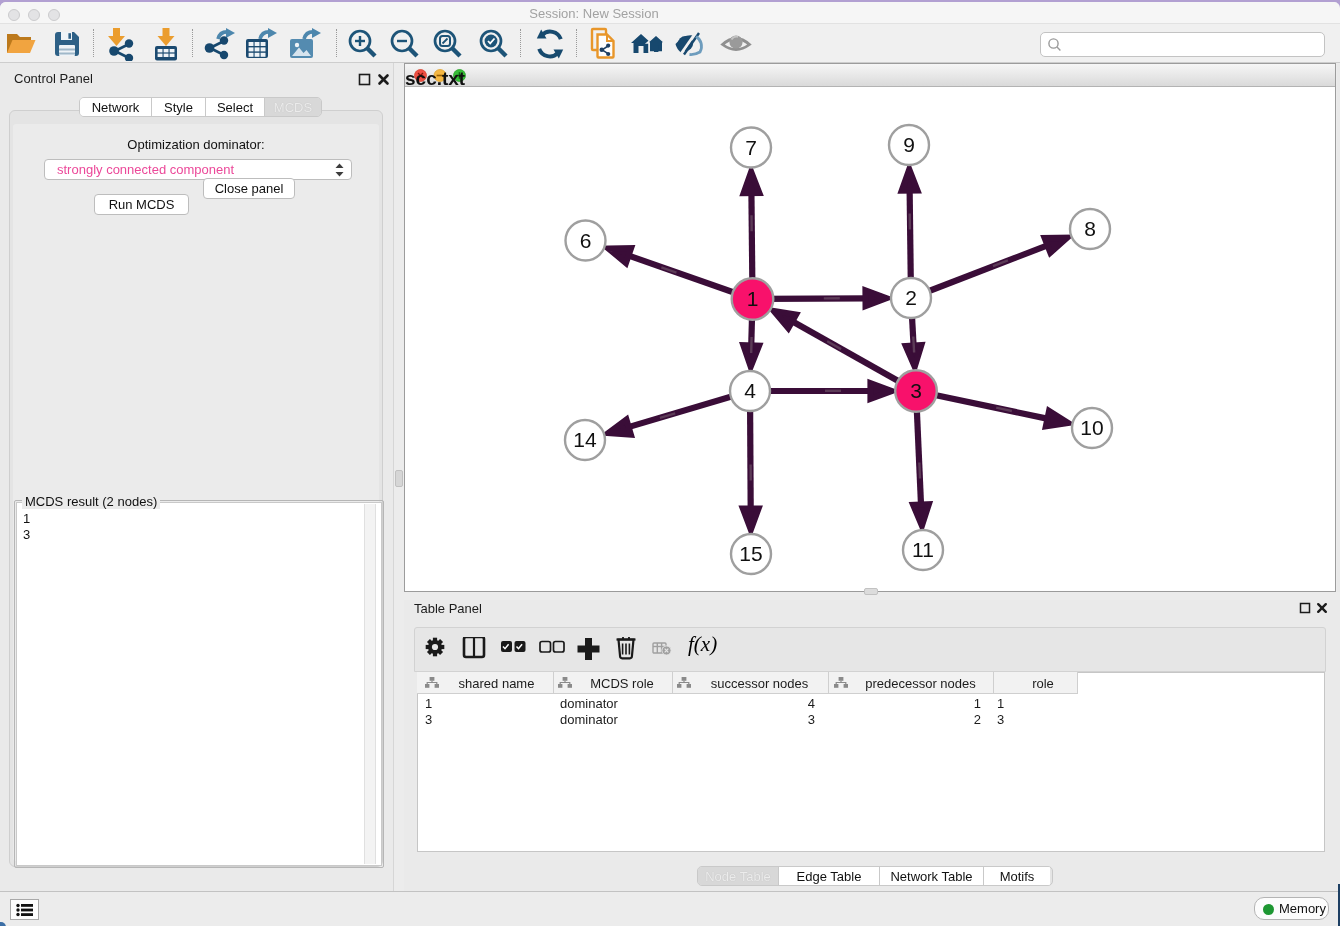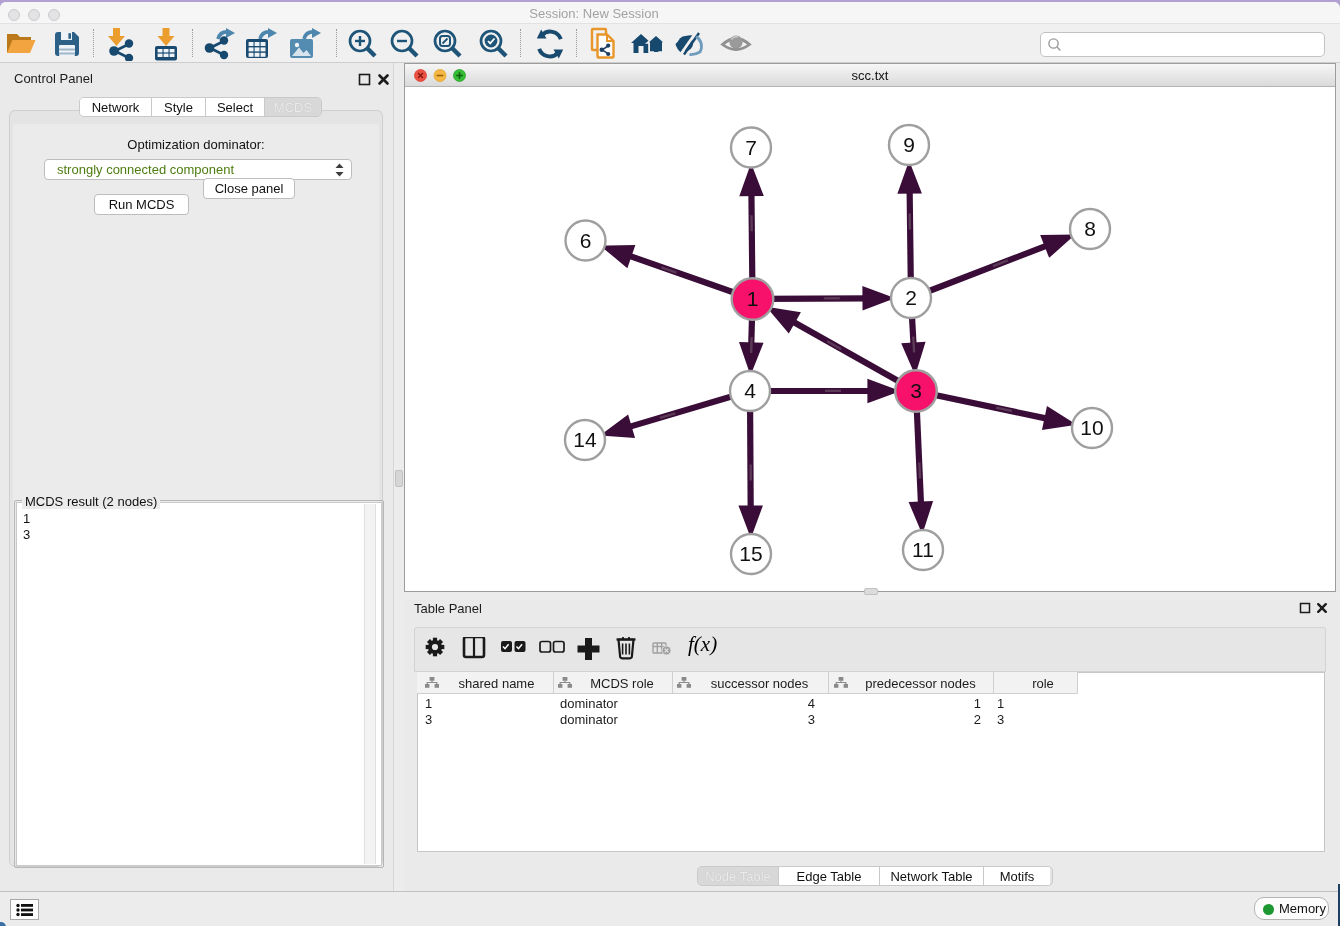--- a/index.html
+++ b/index.html
@@ -189,21 +189,21 @@
       <line x1="10.5" y1="2.5" x2="2.5" y2="10.5"></line>
     </g>
   </svg>
 <div class="abs" style="left:9px;top:110px;width:374px;height:757px;background:#e4e4e4;border:1px solid #cfcfcf;border-radius:6px"></div>
 <div class="abs" style="left:13px;top:124px;width:366px;height:737px;background:#ebebeb;border-radius:3px"></div>
 <div class="segwrap" style="left:79px;top:97px;width:243px">
 <div class="seg" style="width:72px">Network</div><div class="seg" style="width:54px">Style</div><div class="seg" style="width:59px">Select</div><div class="seg on" style="width:56px;border-right:none">MCDS</div>
 </div>
 <div class="abs txt13" style="left:13px;top:137px;width:366px;text-align:center;color:#111">Optimization dominator:</div>
 <div class="abs" style="left:44px;top:159px;width:308px;height:21px;background:#fff;border:1px solid #bdbdbd;border-radius:4px">
-  <div style="position:absolute;left:12px;top:2px;font-size:13px;color:#4d7c0f">strongly connected component</div>
+  <div style="position:absolute;left:12px;top:2px;font-size:13px;color:#ec4899">strongly connected component</div>
   <svg style="position:absolute;right:6px;top:2px" width="11" height="16" viewBox="0 0 11 16">
       <path d="M1.5 6 L5.5 1.5 L9.5 6 Z" fill="#3c3c3c"></path>
       <path d="M1.5 10 L5.5 14.5 L9.5 10 Z" fill="#3c3c3c"></path>
     </svg>
 </div>
 <div class="btn" style="left:94px;top:194px;width:95px">Run MCDS</div>
 <div class="btn" style="left:203px;top:178px;width:92px">Close panel</div>
 <div class="abs" style="left:14px;top:500px;width:370px;height:368px;border:1px solid #b6b6b6;border-radius:2px"></div>
 <div class="abs" style="left:16px;top:502px;width:366px;height:364px;background:#fff;border:1px solid #c9c9c9"></div>
 <div class="abs" style="left:364px;top:504px;width:12px;height:360px;background:#f3f3f3;border-left:1px solid #e0e0e0;border-right:1px solid #e0e0e0"></div>
@@ -219,21 +219,21 @@
           <line x1="9" y1="4" x2="4" y2="9"></line>
         </g>
     <circle cx="26" cy="6.5" r="6" fill="#f6b843" stroke="#e0a32e" stroke-width="0.8"></circle>
     <line x1="22.6" y1="6.5" x2="29.4" y2="6.5" stroke="#985f00" stroke-width="1.6"></line>
     <circle cx="45.5" cy="6.5" r="6" fill="#37bc37" stroke="#2aa52a" stroke-width="0.8"></circle>
     <g stroke="#0e5f0e" stroke-width="1.6">
           <line x1="42.2" y1="6.5" x2="48.8" y2="6.5"></line>
           <line x1="45.5" y1="3.2" x2="45.5" y2="9.8"></line>
         </g>
   </svg>
-  <div style="position:absolute;left:0;top:4px;width:930px;text-align:center;font-size:13px;font-weight:normal;color:#111">scc.txt</div>
+  <div style="position:absolute;left:0;top:4px;width:930px;font-size:19px;font-weight:bold;color:#111">scc.txt</div>
 </div>
 <div id="netcanvas"><svg id="graph" width="931" height="505" viewBox="0 0 931 505" font-family="Liberation Sans, sans-serif">
         <g stroke="#3a0d38" stroke-width="6.2" fill="#3a0d38">
           <line x1="347.5" y1="211.0" x2="346.4" y2="103.0"></line>
           <polygon points="346.2,84.0 354.3,104.9 338.7,105.1"></polygon>
           <line x1="347.5" y1="211.0" x2="221.6" y2="166.9"></line>
           <polygon points="203.6,160.6 226.0,160.2 220.9,174.9"></polygon>
           <line x1="347.5" y1="211.0" x2="462.5" y2="210.3"></line>
           <polygon points="481.5,210.2 460.6,218.1 460.5,202.5"></polygon>
           <line x1="347.5" y1="211.0" x2="346.2" y2="259.5"></line>

